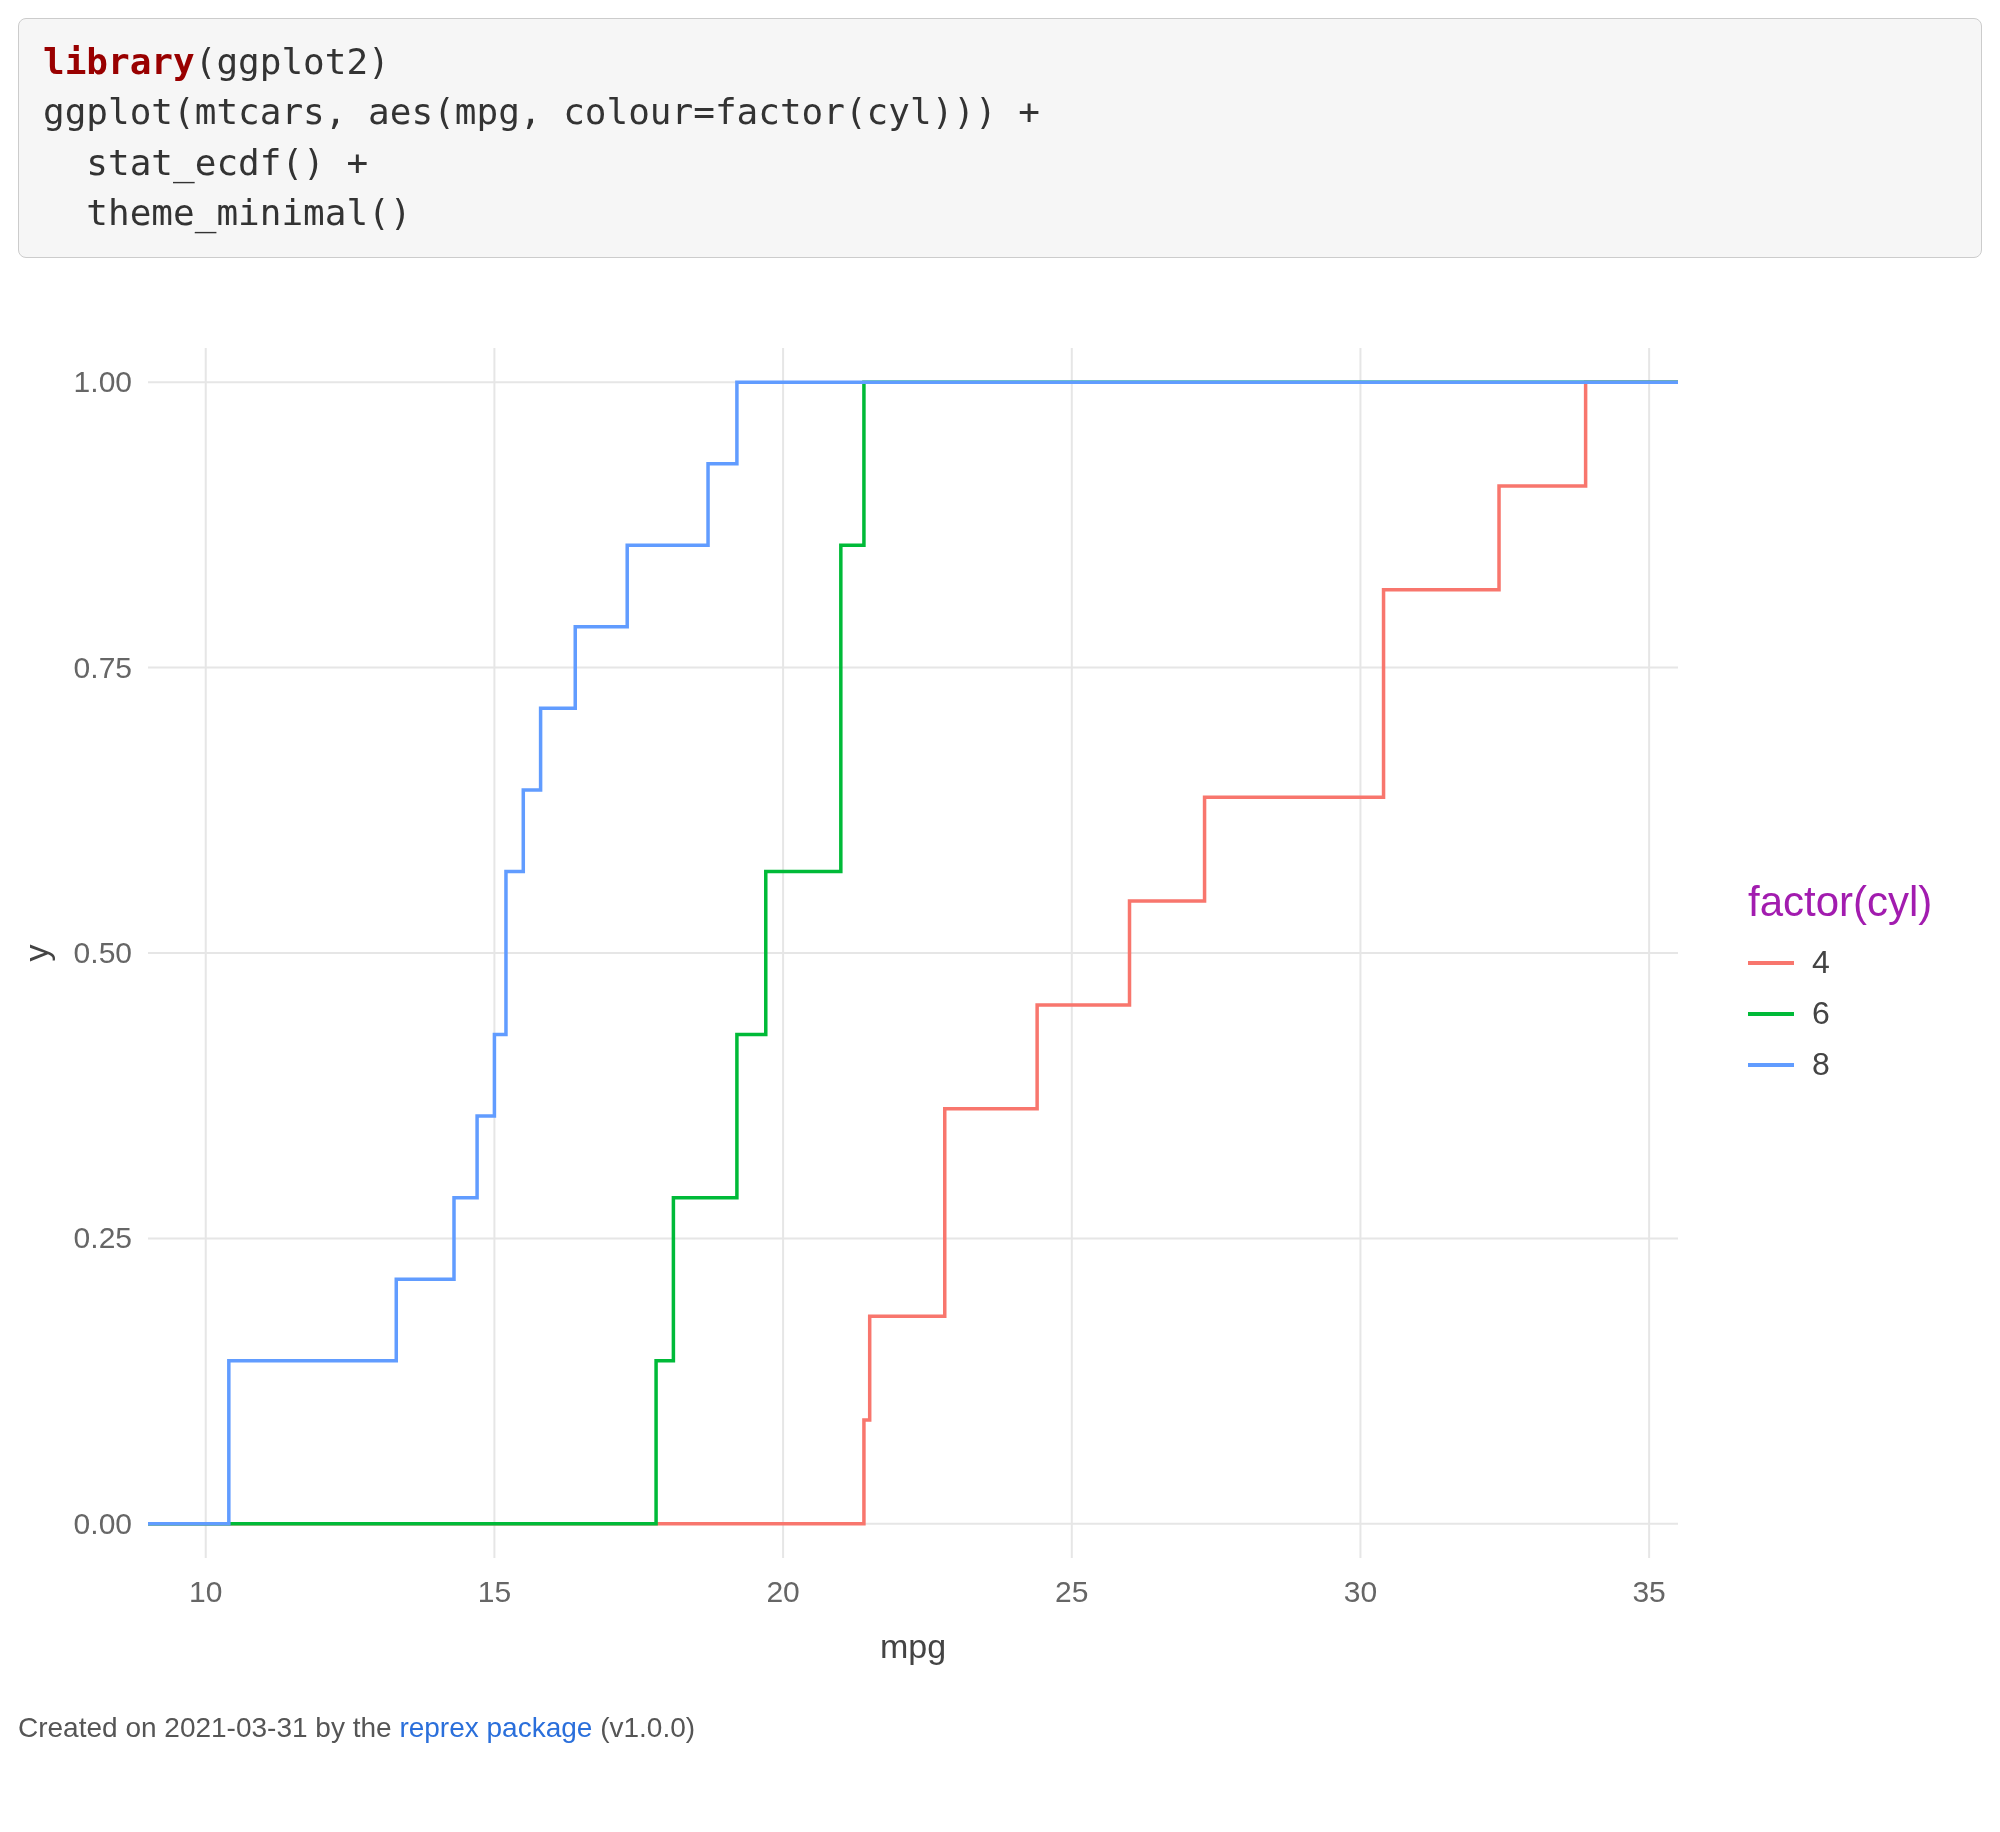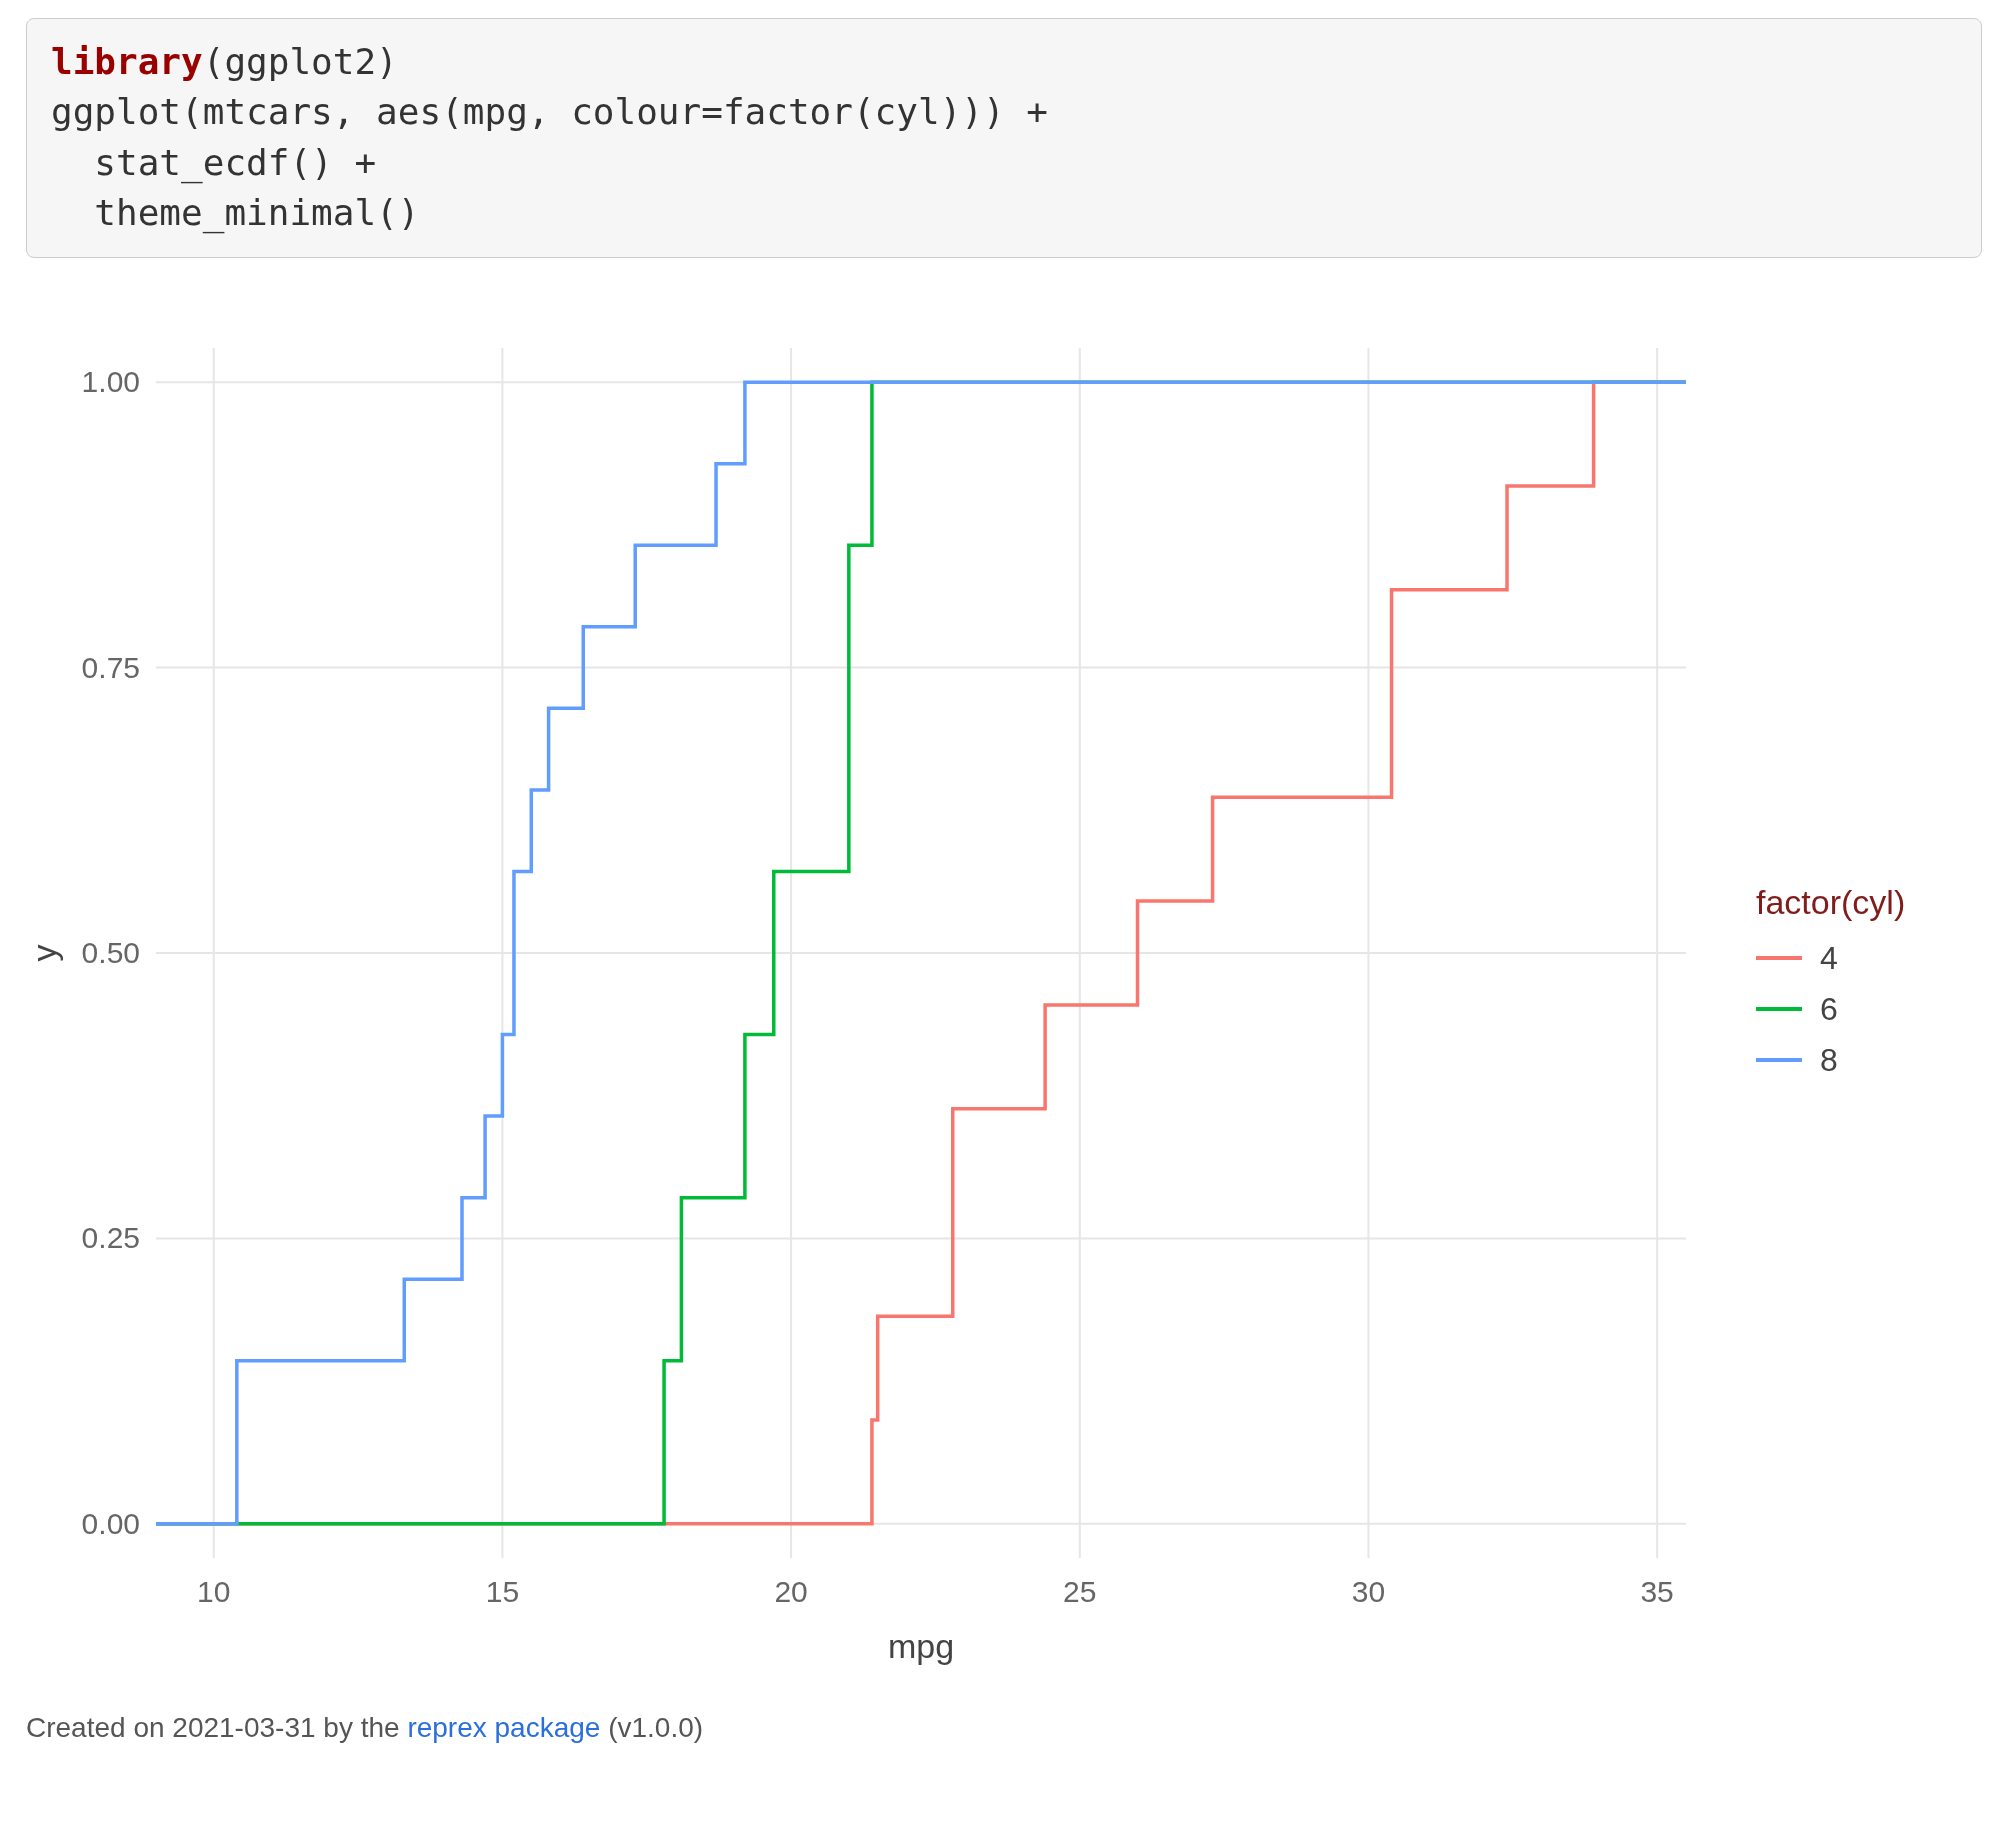--- a/index.html
+++ b/index.html
@@ -1,22 +1,22 @@
 <!DOCTYPE html>
 <html><head>
 <meta charset="utf-8">
 <style>
   html,body{margin:0;padding:0;background:#fff;font-family:Arial,Helvetica,sans-serif;color:#333;}
-  .page{width:2000px;min-height:1832px;box-sizing:border-box;padding:18px 18px 40px 26px;}
+  .page{width:2000px;min-height:1832px;box-sizing:border-box;padding:18px 18px 40px 18px;}
   .codebox{border:1px solid #ccc;border-radius:8px;background:#f6f6f6;padding:18px 24px;font-family:Menlo,Consolas,monospace;font-size:36px;line-height:1.4;white-space:pre;}
   .kw{color:#990000;font-weight:bold;}
   .plotwrap{display:flex;align-items:center;margin-top:30px;}
   svg{display:block;}
   .legend{margin-left:30px;font-size:32px;color:#444;}
-  .legend-title{font-size:34px;color:#7f1d1d;margin-bottom:18px;}
+  .legend-title{font-size:42px;color:#a21caf;margin-bottom:18px;}
   .legend-item{display:flex;align-items:center;margin:14px 0;}
   .legend-line{width:46px;height:4px;margin-right:18px;}
   .caption{font-size:28px;color:#555;margin-top:24px;}
   .caption a{color:#2a6fdb;text-decoration:none;}
   .axislabel{font-size:34px;fill:#444;}
 </style>
 </head>
 <body>
 
 <div class="page">

